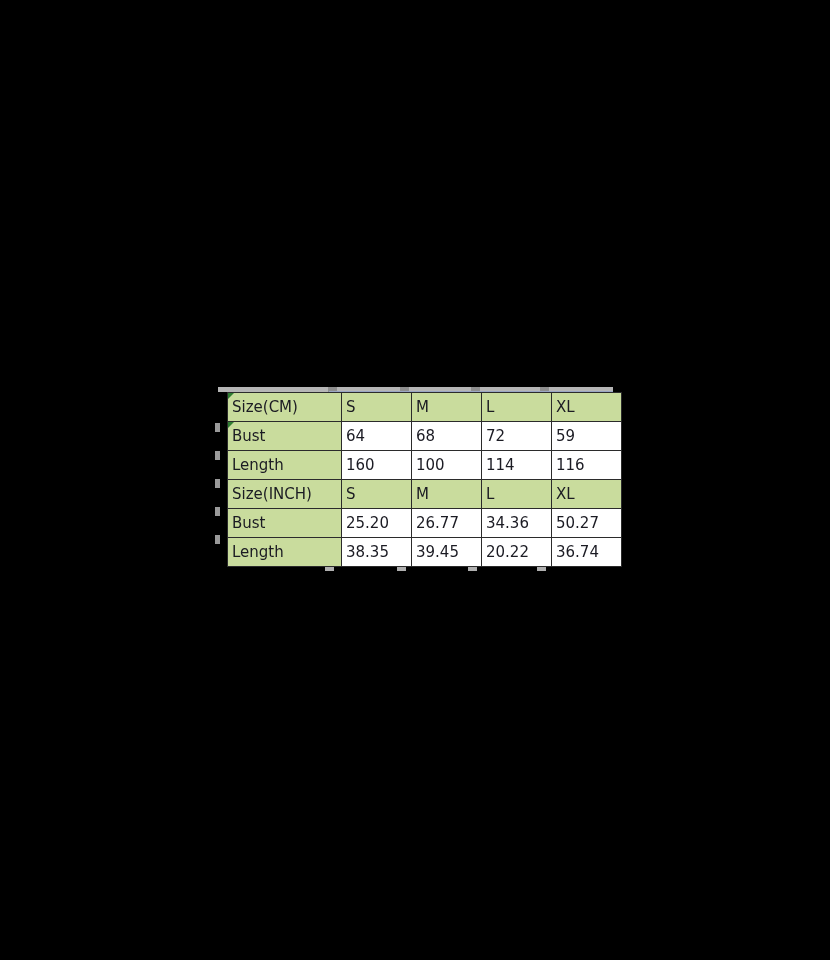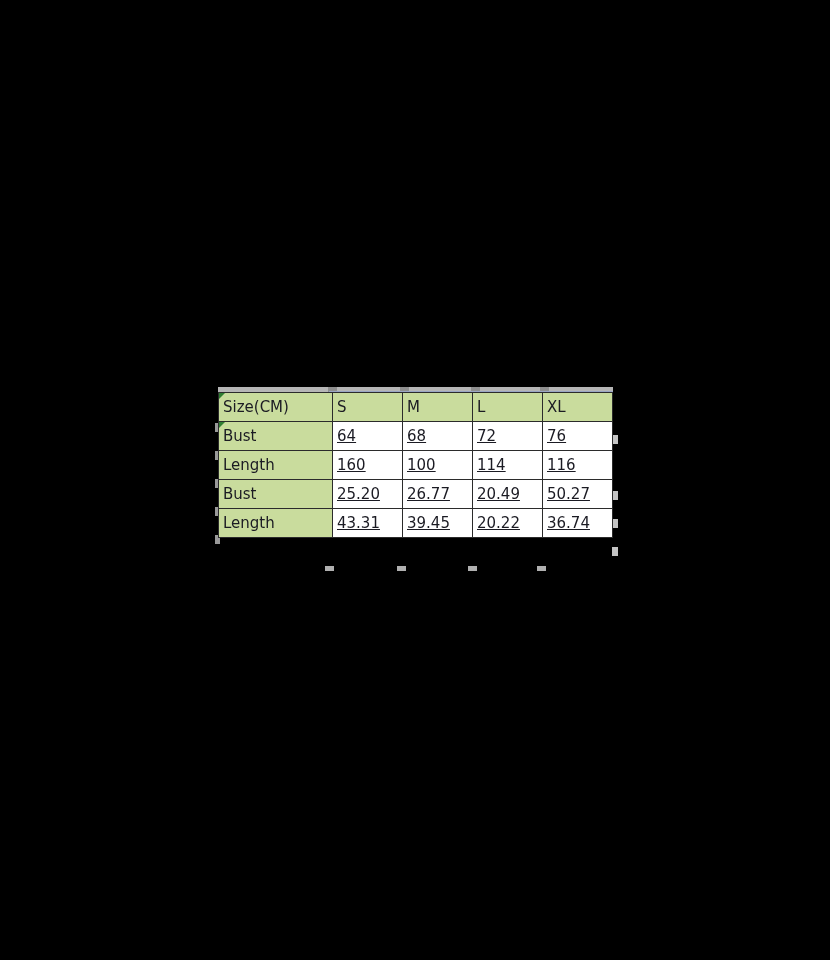--- a/index.html
+++ b/index.html
@@ -70,21 +70,21 @@
   .handle-bottom {
     position: absolute;
     bottom: -3px;
     width: 9px;
     height: 5px;
     background: #b0b0b0;
   }
 
   table.size-chart {
     position: absolute;
-    left: 3px;
+    left: 12px;
     top: 5px;
     width: 394px;
     border-collapse: collapse;
     table-layout: fixed;
     background: #c2410c;
   }
   table.size-chart td {
     border: 1px solid #2b2b2b;
     height: 28px;
     padding: 0 0 0 4px;
@@ -95,21 +95,21 @@
     overflow: hidden;
     position: relative;
     vertical-align: middle;
   }
   
   table.size-chart col.c-label { width: 114px; }
   table.size-chart col.c-size  { width: 70px; }
 
   td.label-cell { background: #c9dc9d; }
   td.head-cell  { background: #c9dc9d; }
-  td.data-cell  { background: #ffffff; text-decoration: underline; }
+  td.data-cell  { background: #ffffff; }
 
   
   .comment-marker {
     position: absolute;
     left: 0;
     top: 0;
     width: 0;
     height: 0;
     border-top: 6px solid #2f7d32;
     border-right: 6px solid transparent;
@@ -166,49 +166,58 @@
       </tr>
 
       <tr>
         <td class="label-cell">
           <span class="comment-marker"></span>
           <span>Bust</span>
         </td>
         <td class="data-cell"><span>64</span></td>
         <td class="data-cell"><span>68</span></td>
         <td class="data-cell"><span>72</span></td>
-        <td class="data-cell"><span>76</span></td>
+        <td class="data-cell"><span>59</span></td>
       </tr>
 
       <tr>
         <td class="label-cell">
           <span>Length</span>
         </td>
         <td class="data-cell"><span>160</span></td>
         <td class="data-cell"><span>100</span></td>
         <td class="data-cell"><span>114</span></td>
         <td class="data-cell"><span>116</span></td>
       </tr>
 
+      <tr>
+        <td class="label-cell">
+          <span>Size(INCH)</span>
+        </td>
+        <td class="head-cell"><span>S</span></td>
+        <td class="head-cell"><span>M</span></td>
+        <td class="head-cell"><span>L</span></td>
+        <td class="head-cell"><span>XL</span></td>
+      </tr>
 
       <tr>
         <td class="label-cell">
           <span>Bust</span>
         </td>
         <td class="data-cell"><span>25.20</span></td>
         <td class="data-cell"><span>26.77</span></td>
-        <td class="data-cell"><span>20.49</span></td>
+        <td class="data-cell"><span>34.36</span></td>
         <td class="data-cell"><span>50.27</span></td>
       </tr>
 
       <tr>
         <td class="label-cell">
           <span>Length</span>
         </td>
-        <td class="data-cell"><span>43.31</span></td>
+        <td class="data-cell"><span>38.35</span></td>
         <td class="data-cell"><span>39.45</span></td>
         <td class="data-cell"><span>20.22</span></td>
         <td class="data-cell"><span>36.74</span></td>
       </tr>
 
     </tbody>
   </table>
 </div>
 
 </body></html>

